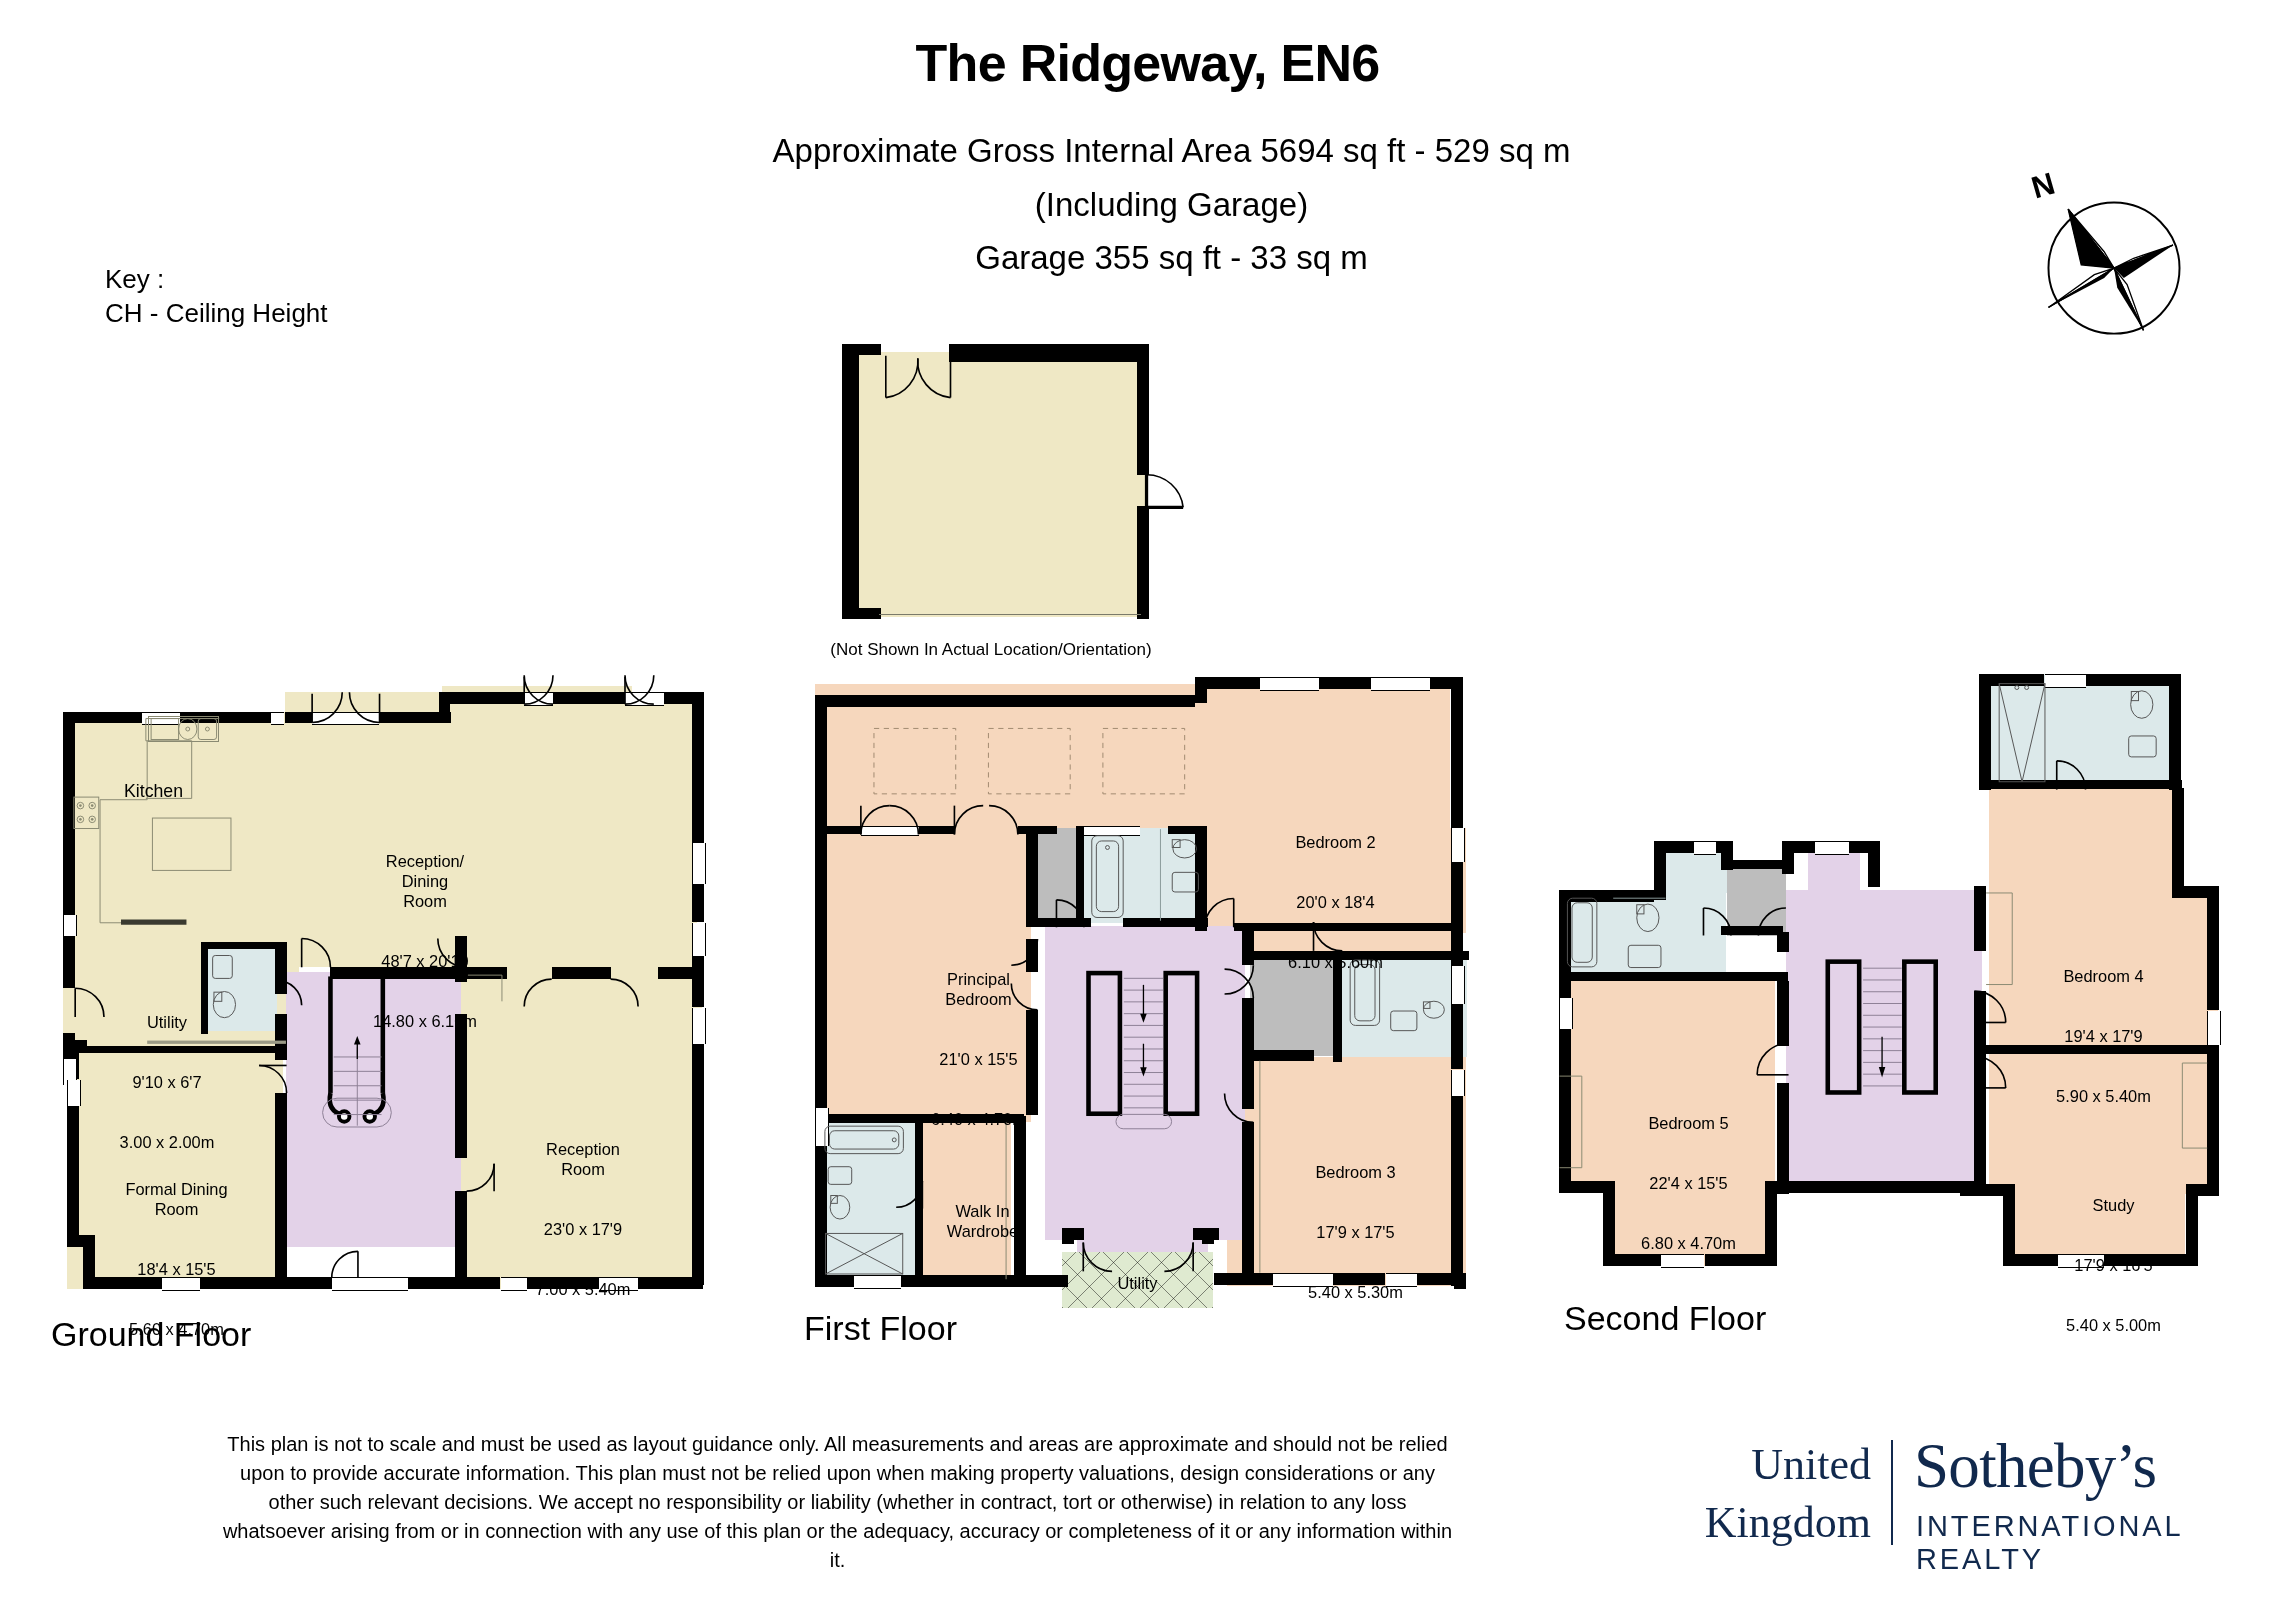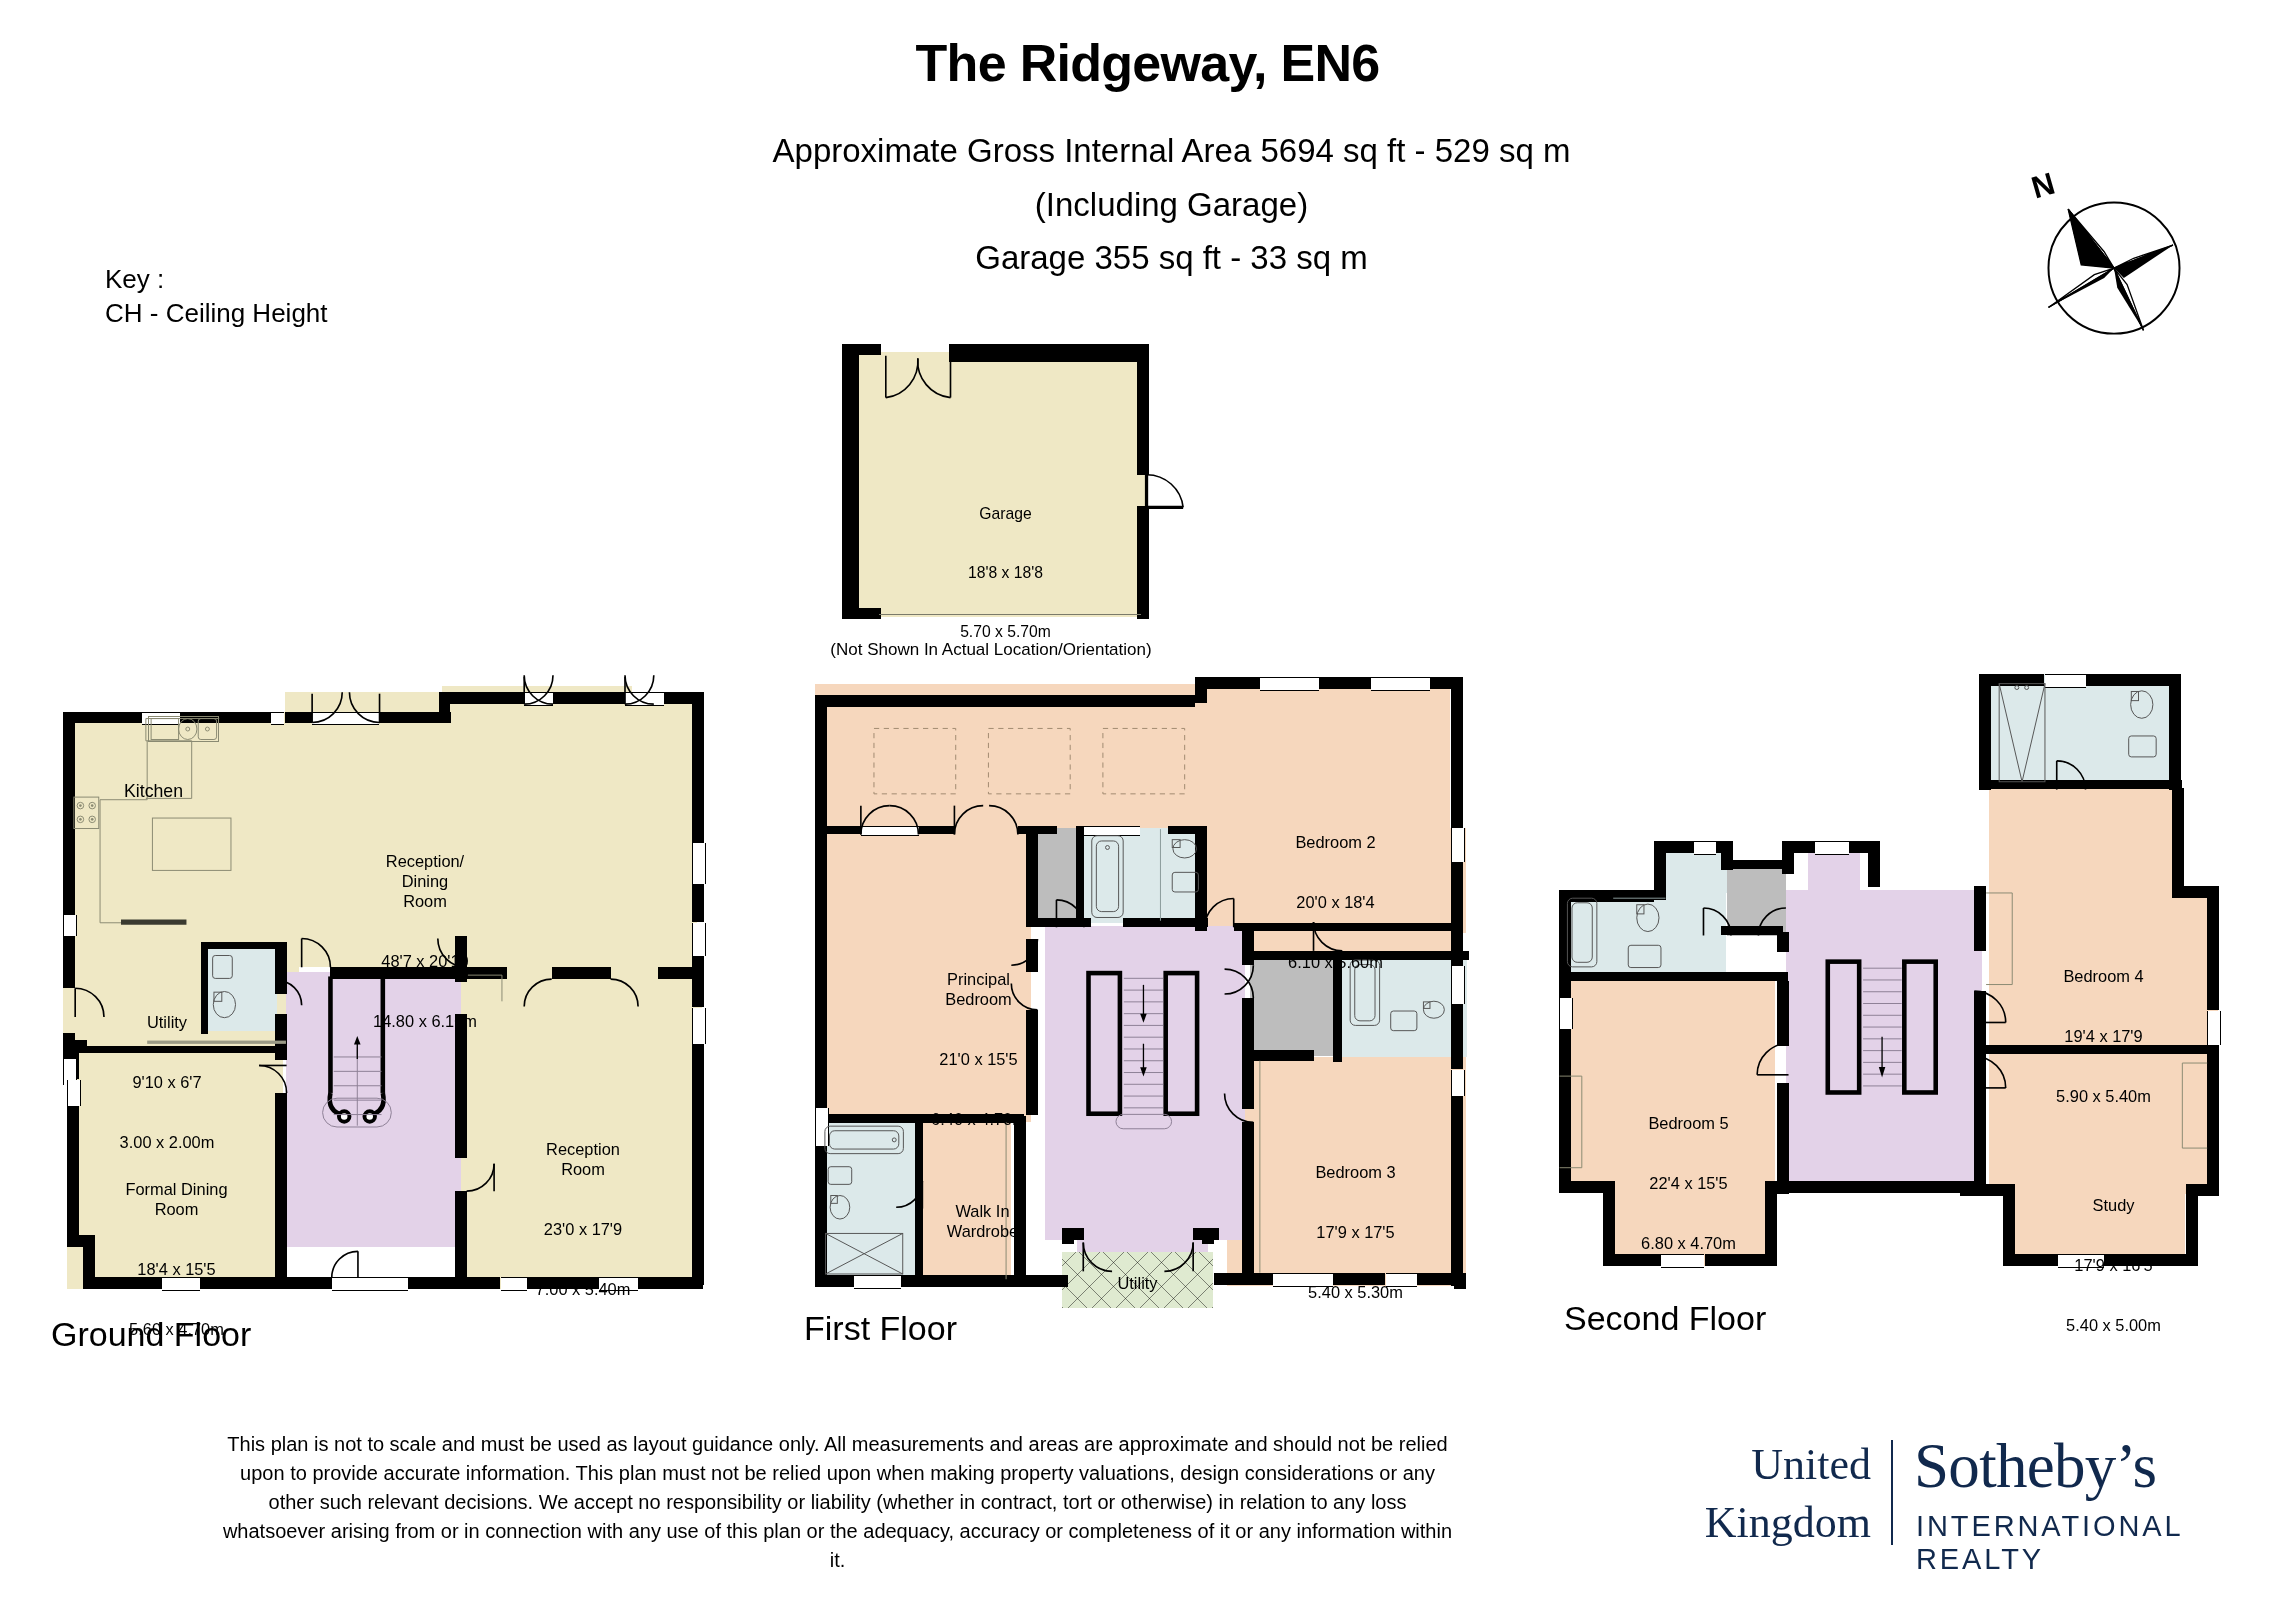--- a/index.html
+++ b/index.html
@@ -120,25 +120,20 @@
     <svg class="dooroverlay" width="340" height="281" viewBox="0 0 520 430">
       <line x1="73" y1="18" x2="73" y2="82" stroke="#000" stroke-width="2.5"></line>
       <line x1="172" y1="18" x2="172" y2="82" stroke="#000" stroke-width="2.5"></line>
       <path d="M73,82 A56,56 0 0,0 122,22" fill="none" stroke="#000" stroke-width="2.5"></path>
       <path d="M172,82 A56,56 0 0,1 122,22" fill="none" stroke="#000" stroke-width="2.5"></path>
 
       <line x1="472" y1="200" x2="472" y2="250" stroke="#000" stroke-width="5"></line>
       <line x1="472" y1="250" x2="528" y2="250" stroke="#000" stroke-width="5"></line>
       <path d="M528,250 A56,56 0 0,0 472,200" fill="none" stroke="#000" stroke-width="2.5"></path>
     </svg>
-    <div class="lbl" style="left:79px;top:121px;width:177px;">
-      <div>Garage</div>
-      <div>18'8 x 18'8</div>
-      <div>5.70 x 5.70m</div>
-    </div>
   </div>
   <div class="abs" style="left:821px;top:640px;width:340px;text-align:center;font-size:17px;">(Not Shown In Actual Location/Orientation)</div>
 
   <div class="plan" id="ground-plan" style="left:49px;top:674px;width:684px;height:635px;">
 
     <div class="room cream" style="left:14.4px;top:38px;width:236px;height:337px;"></div>
     <div class="room cream" style="left:236px;top:18.3px;width:183px;height:275px;"></div>
     <div class="room cream" style="left:393px;top:30px;width:255px;height:272px;"></div>
     <div class="room cream" style="left:393px;top:11.8px;width:190px;height:39px;"></div>
     <div class="room cream" style="left:628px;top:157px;width:19.6px;height:144px;"></div>

